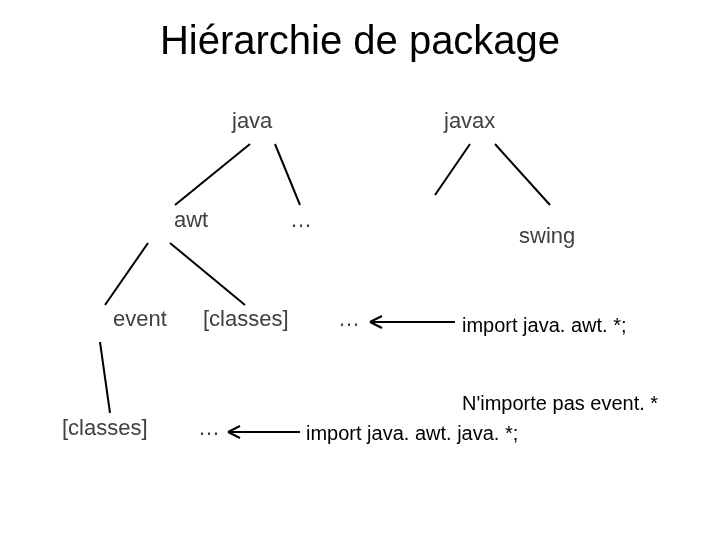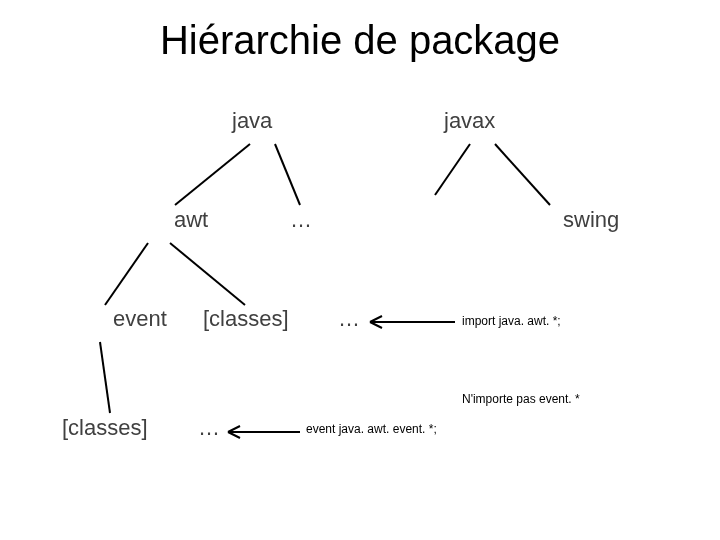--- a/index.html
+++ b/index.html
@@ -20,21 +20,21 @@
     font-size: 40px;
     color: #000;
   }
   .node {
     position: absolute;
     font-size: 22px;
     color: #404040;
   }
   .small {
     position: absolute;
-    font-size: 12px;
+    font-size: 20px;
     color: #000;
   }
   svg.lines {
     position: absolute;
     top: 0;
     left: 0;
     width: 720px;
     height: 540px;
     pointer-events: none;
   }
@@ -42,31 +42,31 @@
 </head>
 <body>
 
 <div class="title">Hiérarchie de package</div>
 
 <div class="node" style="left:232px; top:108px;">java</div>
 <div class="node" style="left:444px; top:108px;">javax</div>
 
 <div class="node" style="left:133px; top:207px;margin-left:41px;">awt</div>
 <div class="node" style="left:290px; top:207px;">…</div>
-<div class="node" style="left:519px; top:207px;margin-left:44px;">swing</div>
+<div class="node" style="left:519px; top:223px;">swing</div>
 
 <div class="node" style="left:65px; top:306px;margin-left:48px;">event</div>
 <div class="node" style="left:203px; top:306px;">[classes]</div>
 <div class="node" style="left:338px; top:306px;">…</div>
 <div class="small" style="left:462px; top:314px;">import java. awt. *;</div>
 <div class="small" style="left:462px; top:356px;margin-top:36px;">N'importe pas event. *</div>
 
 <div class="node" style="left:62px; top:415px;">[classes]</div>
 <div class="node" style="left:198px; top:415px;">…</div>
-<div class="small" style="left:306px; top:422px;">event java. awt. event. *;</div>
+<div class="small" style="left:306px; top:422px;">import java. awt. java. *;</div>
 
 <svg class="lines" viewBox="0 0 720 540">
 
   <line x1="250" y1="144" x2="175" y2="205" stroke="#000" stroke-width="2"></line>
 
   <line x1="275" y1="144" x2="300" y2="205" stroke="#000" stroke-width="2"></line>
 
   <line x1="470" y1="144" x2="435" y2="195" stroke="#000" stroke-width="2"></line>
 
   <line x1="495" y1="144" x2="550" y2="205" stroke="#000" stroke-width="2"></line>

